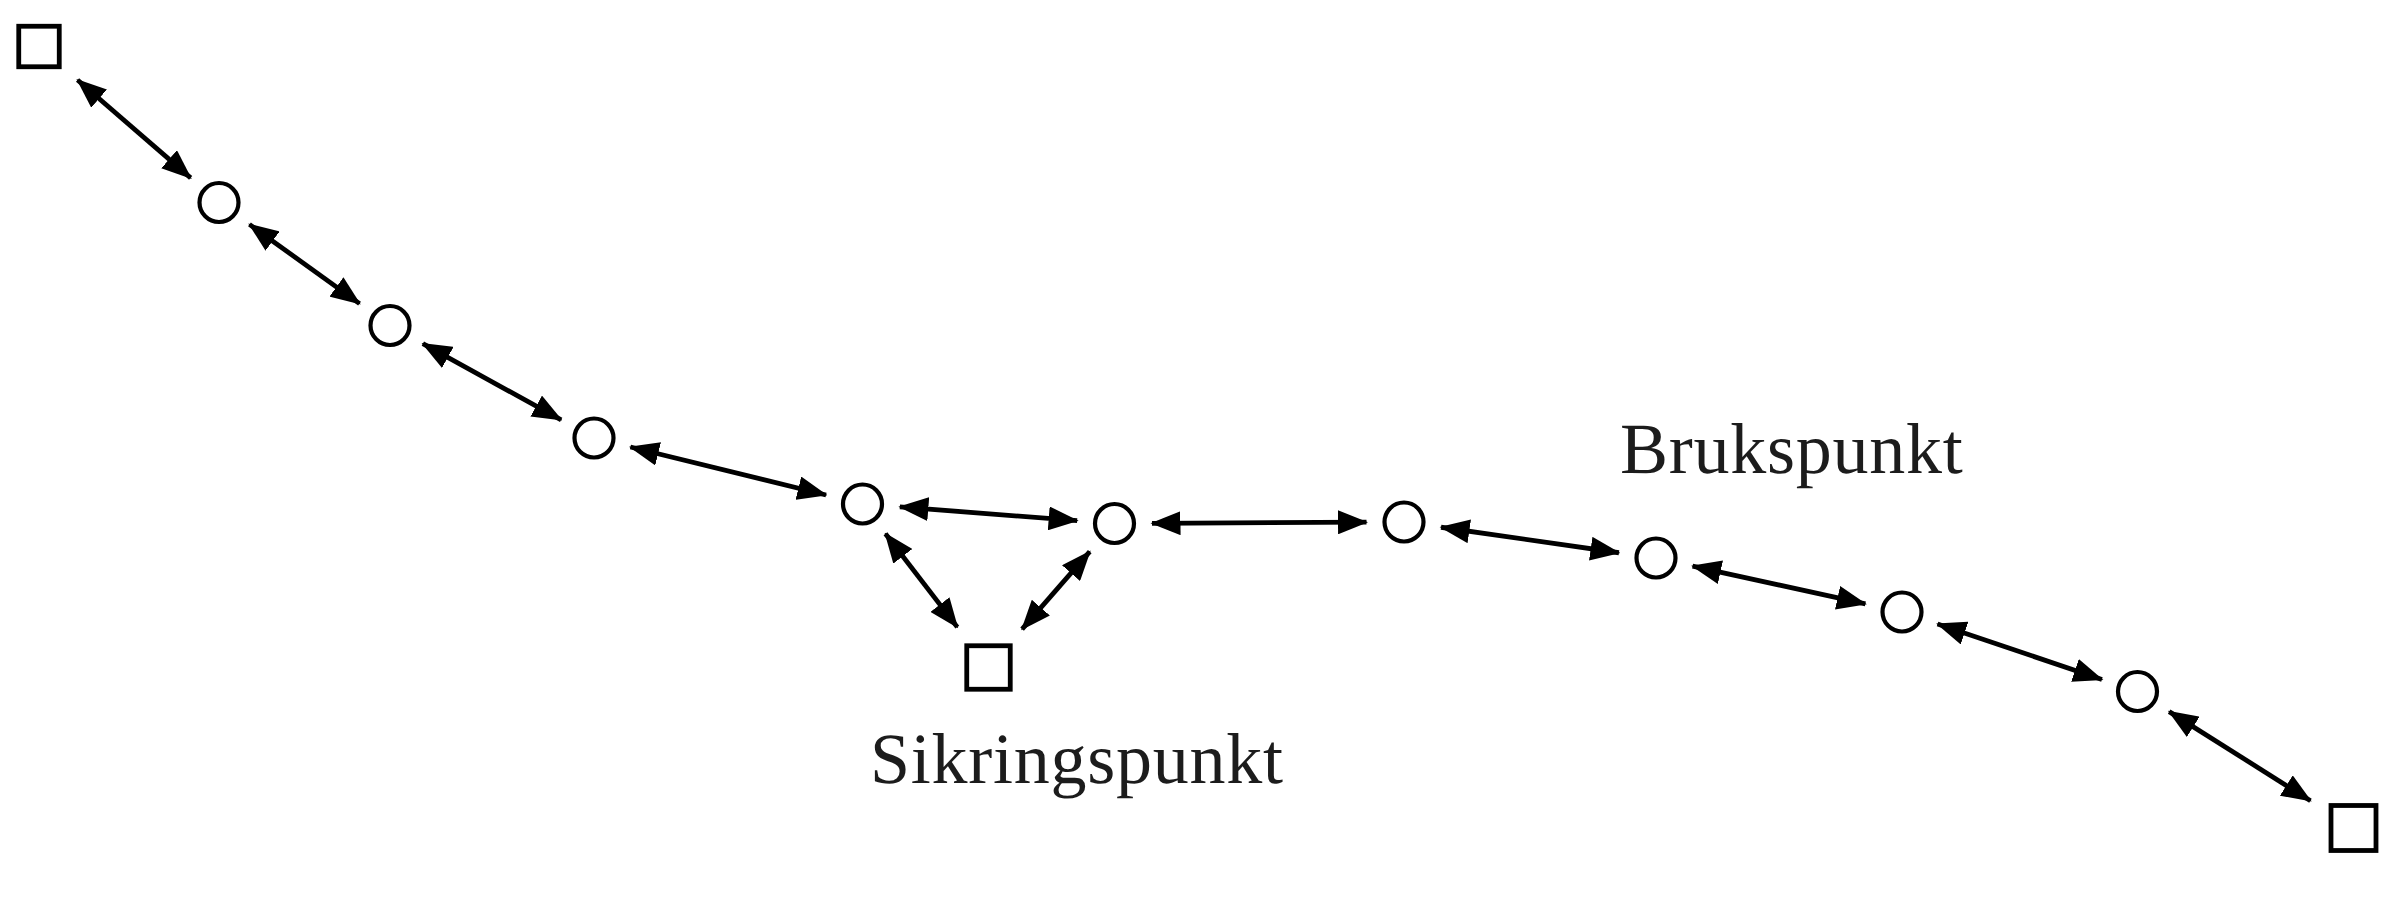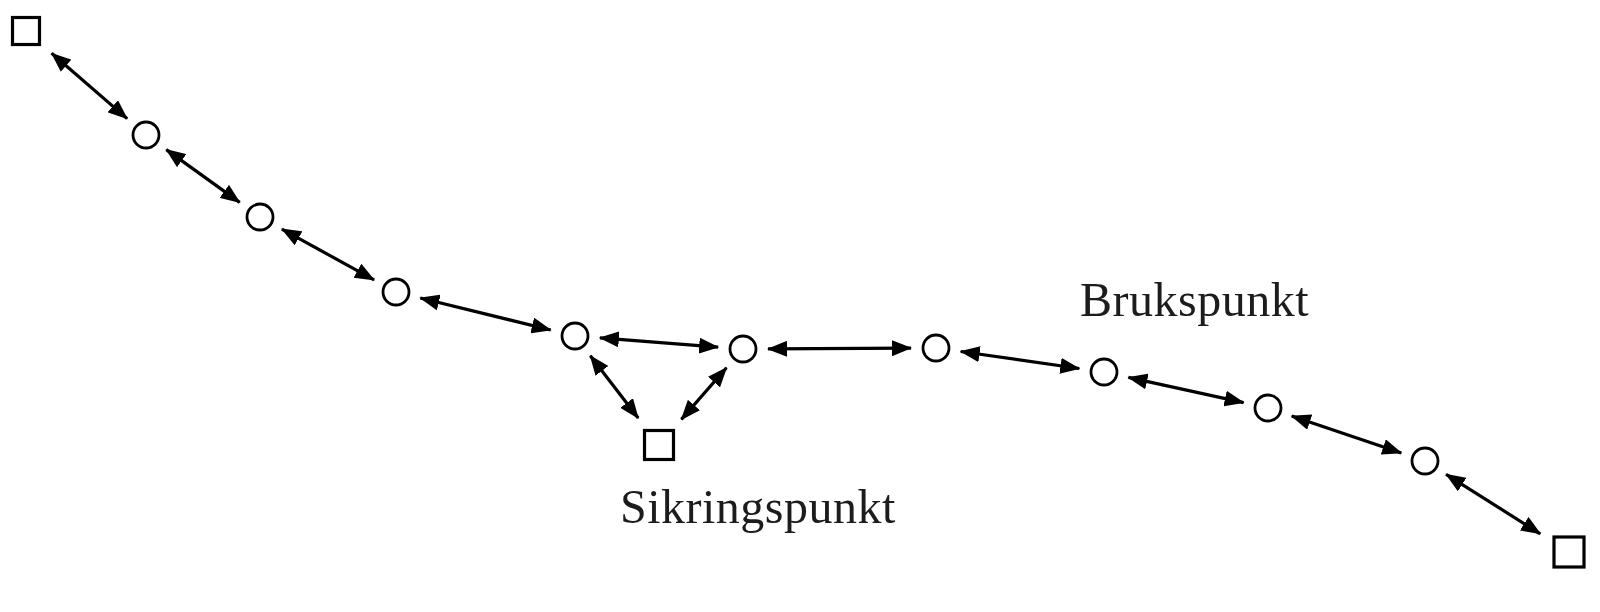--- a/index.html
+++ b/index.html
@@ -69,14 +69,14 @@
         <circle cx="936" cy="348" r="13" stroke-width="2.8" fill="#ffffff" stroke="#000000"></circle>
         <circle cx="1104" cy="372" r="13" stroke-width="2.8" fill="#ffffff" stroke="#000000"></circle>
         <circle cx="1268" cy="408" r="13" stroke-width="2.8" fill="#ffffff" stroke="#000000"></circle>
         <circle cx="1425" cy="461" r="13" stroke-width="2.8" fill="#ffffff" stroke="#000000"></circle>
         <rect x="1554" y="537" width="30" height="30" stroke-width="3.2" fill="#ffffff" stroke="#000000"></rect>
       </g>
   </svg>
 
   <div class="diagram-label" id="label-0" style="left: 1080px; top: 272px;">Brukspunkt</div>
 
-  <div class="diagram-label" id="label-1" style="left: 620px; top: 479px;">Sikringspunkt</div>
+  <div class="diagram-label" id="label-1" style="left: 580px; top: 479px;">Sikringspunkt</div>
 </div>
 
 </body></html>

